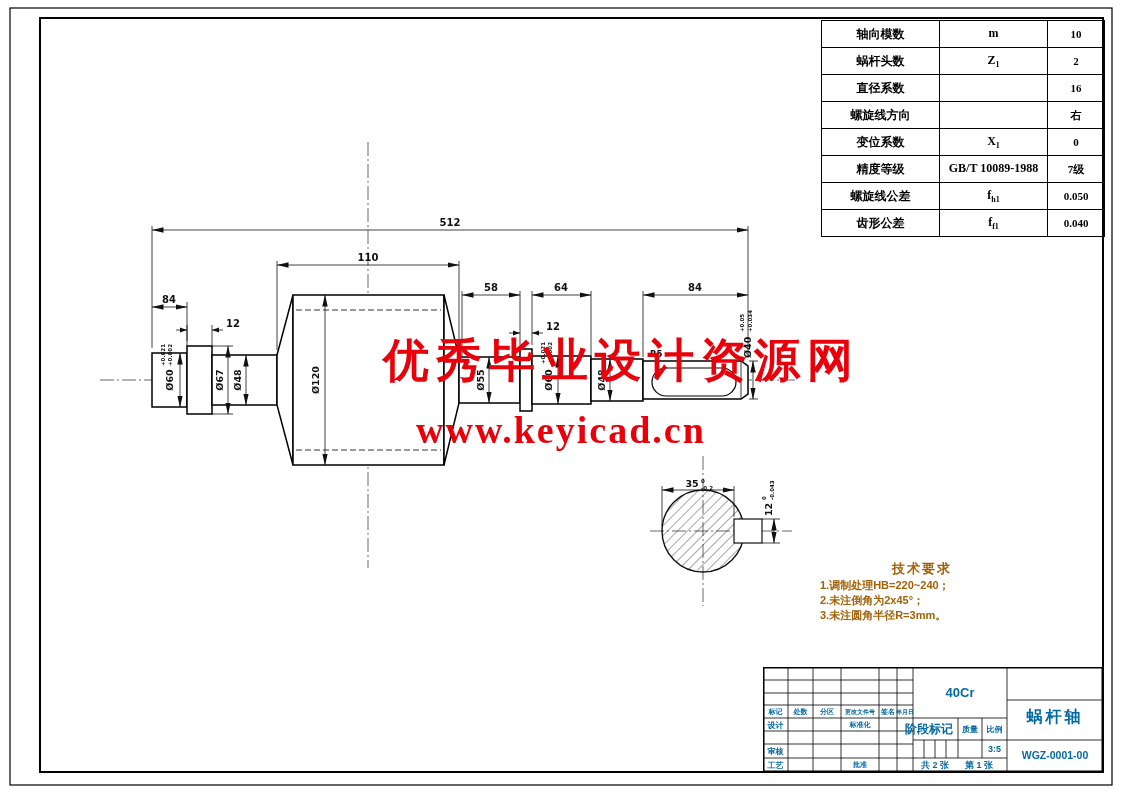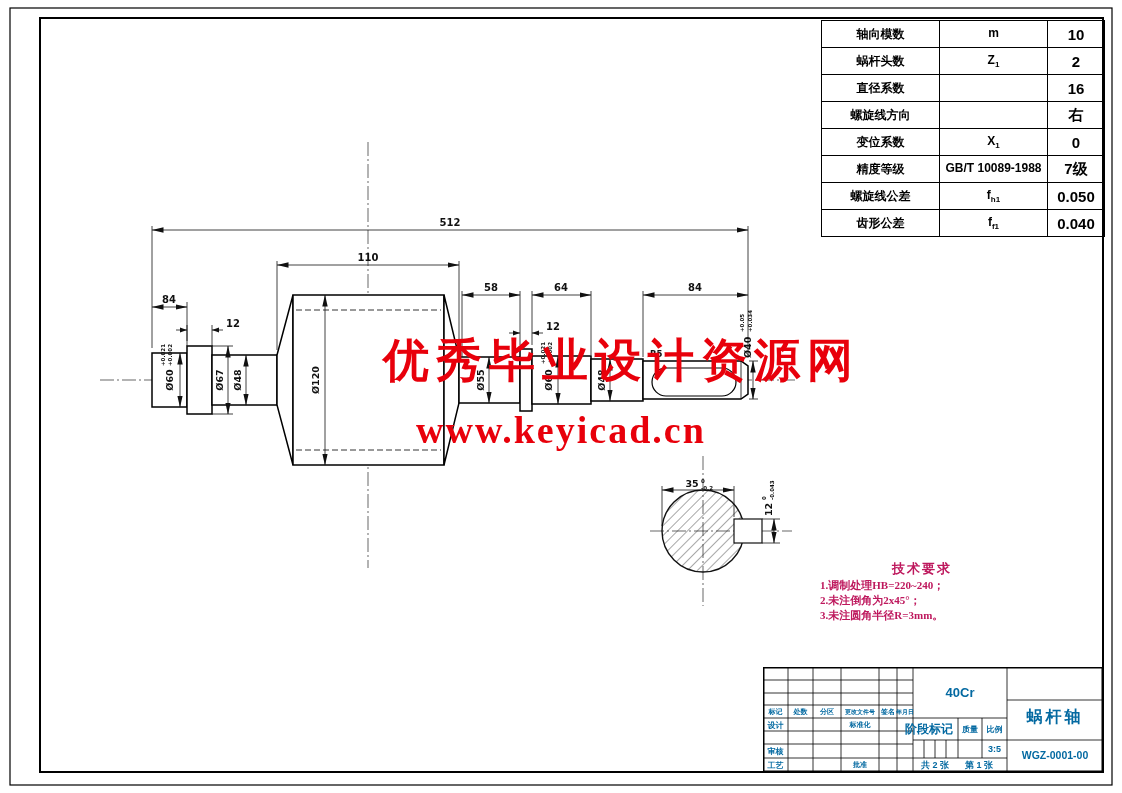--- a/index.html
+++ b/index.html
@@ -1,30 +1,30 @@
 <!DOCTYPE html>
 <html><head>
 <meta charset="utf-8">
 <style>
   html,body{margin:0;padding:0;background:#fff;}
   .page{position:relative;width:1122px;height:793px;background:#ffffff;overflow:hidden;
         font-family:"Liberation Sans",sans-serif;color:#000;}
   svg text{font-family:"DejaVu Sans",sans-serif;fill:#111;}
   
-  .ptable{position:absolute;left:821px;top:20px;border-collapse:collapse;table-layout:fixed;}
+  .ptable{position:absolute;left:821px;top:20px;border-collapse:collapse;table-layout:fixed;font-family:Liberation Serif, serif;}
   .ptable td{border:1px solid #000;height:26px;text-align:center;vertical-align:middle;
              font-weight:bold;font-size:12px;padding:0;overflow:hidden;white-space:nowrap;}
-  .ptable td.val{font-size:15px;}
+  .ptable td.val{font-size:11px;}
   .ptable .sub{font-size:8px;vertical-align:sub;}
   
   .tblock{position:absolute;left:763px;top:667px;width:340px;height:105px;}
   .tblock .lbl{position:absolute;transform:translate(-50%,-50%);white-space:nowrap;
                font-weight:bold;color:#0369a1;}
   
-  .tech{position:absolute;left:812px;top:560px;width:220px;color:#be185d;font-family:Liberation Serif, serif;}
+  .tech{position:absolute;left:812px;top:560px;width:220px;color:#a16207;}
   .tech .t-title{text-align:center;font-size:13px;font-weight:bold;letter-spacing:2px;}
   .tech .t-item{font-size:11px;font-weight:bold;line-height:15px;margin-left:8px;}
   
   .wm{position:absolute;color:#e8000b;font-family:"Liberation Serif",serif;
       font-weight:bold;pointer-events:none;white-space:nowrap;}
   .wm1{left:383px;top:330px;font-size:46px;letter-spacing:7px;}
   .wm2{left:416px;top:408px;font-size:38px;letter-spacing:2px;}
 </style>
 </head>
 <body>

